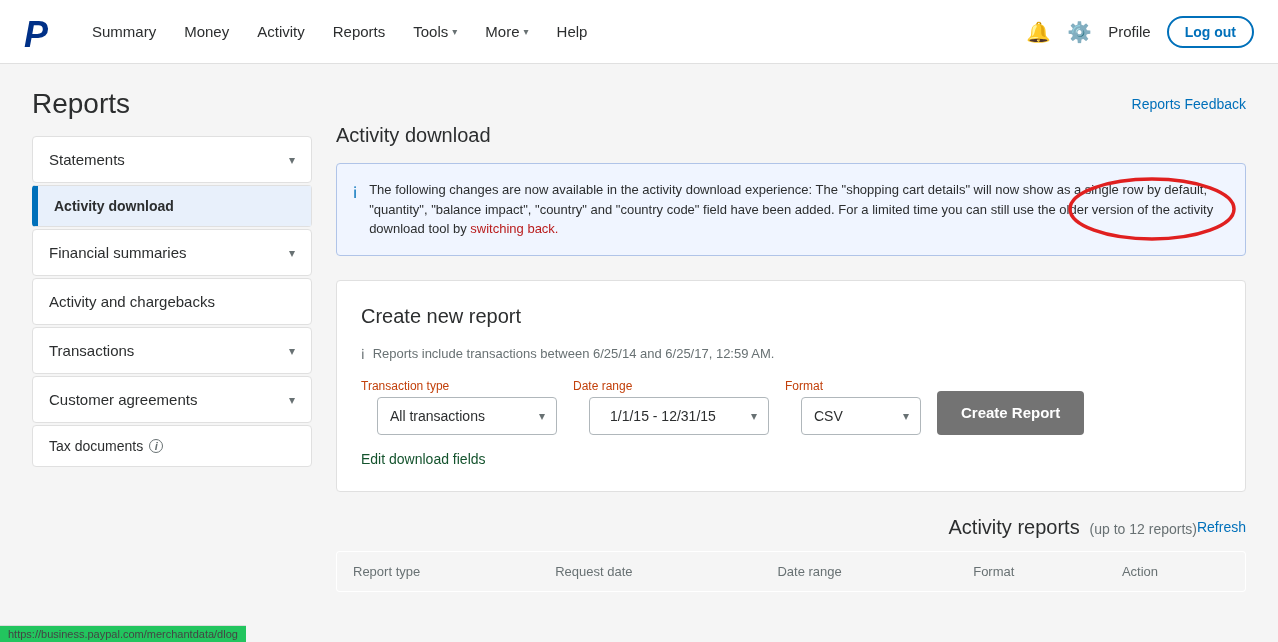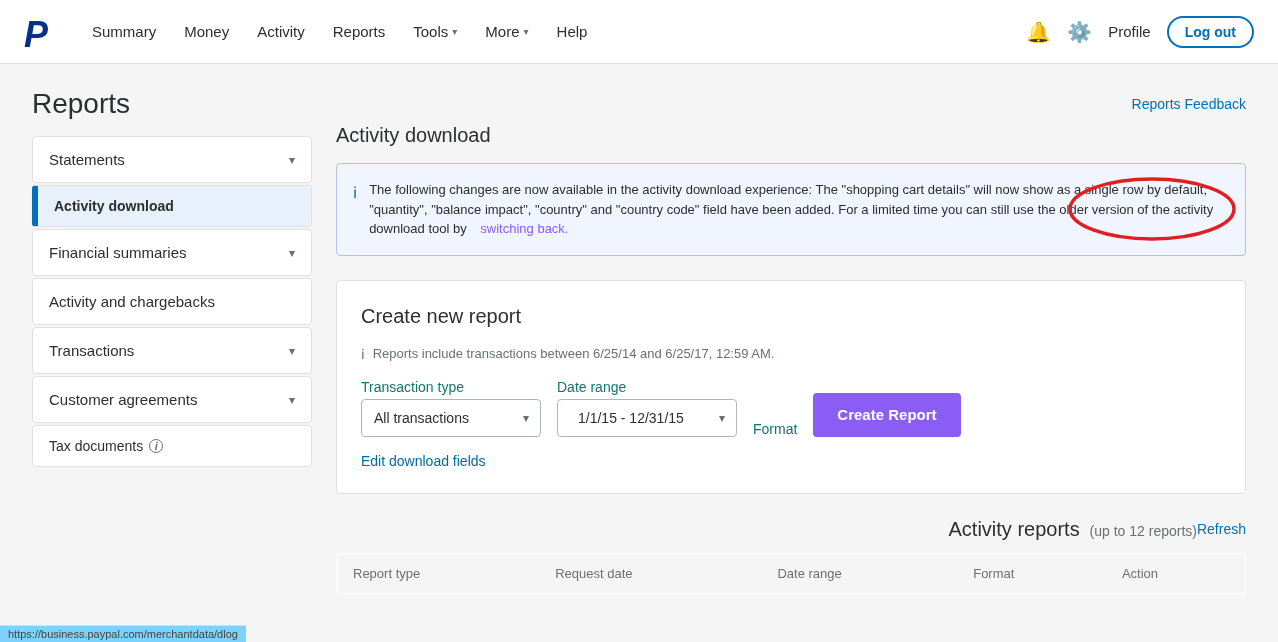--- a/index.html
+++ b/index.html
@@ -30,48 +30,48 @@
     .sidebar-standalone { background: #fff; border: 1px solid #e0e0e0; border-radius: 4px; padding: 12px 16px; margin-bottom: 2px; font-size: 14px; color: #2c2e2f; cursor: pointer; display: flex; align-items: center; gap: 6px; }
     .info-box-icon { color: #687173; font-size: 11px; border: 1px solid #687173; border-radius: 50%; width: 14px; height: 14px; display: inline-flex; align-items: center; justify-content: center; font-style: italic; font-weight: bold; flex-shrink: 0; }
 
     
     .main { flex: 1; }
     .main-header { display: flex; justify-content: space-between; align-items: flex-start; margin-bottom: 16px; }
 
     
     .info-banner { background: #f0f5ff; border: 1px solid #b0c4e8; border-radius: 4px; padding: 16px; display: flex; gap: 12px; margin-bottom: 24px; font-size: 13px; color: #2c2e2f; line-height: 1.5; position: relative; }
     .info-banner-icon { color: #0070ba; font-size: 16px; flex-shrink: 0; margin-top: 1px; }
-    .switch-link { color: #8b5cf6; text-decoration: none; cursor: pointer; margin-left: 10px; }
+    .switch-link { color: #b91c1c; text-decoration: none; cursor: pointer; }
 
     
     .section-title { font-size: 20px; font-weight: 400; color: #2c2e2f; margin-bottom: 16px; }
     .create-report-box { background: #fff; border: 1px solid #e0e0e0; border-radius: 4px; padding: 24px; margin-bottom: 24px; }
     .report-info { display: flex; align-items: center; gap: 8px; margin-bottom: 16px; font-size: 13px; color: #687173; }
     .report-info-icon { color: #687173; font-size: 14px; }
     .form-row { display: flex; align-items: flex-end; gap: 16px; margin-bottom: 16px; }
     .form-group { display: flex; flex-direction: column; gap: 4px; }
-    .form-label { font-size: 14px; color: #0f766e; }
+    .form-label { font-size: 12px; color: #c2410c; }
     .form-select { border: 1px solid #b0b7bb; border-radius: 4px; padding: 10px 36px 10px 12px; font-size: 14px; color: #2c2e2f; background: #fff; appearance: none; cursor: pointer; position: relative; min-width: 160px; }
-    .select-wrapper { position: relative; display: inline-block; }
+    .select-wrapper { position: relative; display: inline-block; margin-left: 16px; }
     .select-wrapper::after { content: '▾'; position: absolute; right: 12px; top: 50%; transform: translateY(-50%); color: #687173; pointer-events: none; font-size: 12px; }
-    .create-report-btn { background: #8b5cf6; color: #fff; border: none; border-radius: 4px; padding: 12px 24px; font-size: 15px; font-weight: 600; cursor: pointer; white-space: nowrap; height: 44px; }
-    .edit-fields-link { color: #0369a1; font-size: 14px; text-decoration: none; cursor: pointer; }
+    .create-report-btn { background: #737373; color: #fff; border: none; border-radius: 4px; padding: 12px 24px; font-size: 15px; font-weight: 600; cursor: pointer; white-space: nowrap; height: 44px; }
+    .edit-fields-link { color: #14532d; font-size: 14px; text-decoration: none; cursor: pointer; }
 
     
     .activity-reports-header { display: flex; justify-content: flex-end; align-items: center; margin-bottom: 12px; }
     .activity-reports-title { font-size: 20px; font-weight: 400; color: #2c2e2f; }
     .reports-count { font-size: 14px; color: #687173; margin-left: 6px; }
     .refresh-link { color: #0070ba; font-size: 14px; cursor: pointer; text-decoration: none; }
 
     
     .reports-table { width: 100%; border-collapse: collapse; background: #fff; border: 1px solid #e0e0e0; border-radius: 4px; overflow: hidden; }
     .reports-table th { background: #f5f5f5; border-bottom: 1px solid #e0e0e0; padding: 12px 16px; text-align: left; font-size: 13px; color: #687173; font-weight: 400; }
 
     
-    .statusbar { position: fixed; bottom: 0; left: 0; background: #7dd3fc; border-top: 1px solid #ddd; padding: 2px 8px; font-size: 11px; color: #444; z-index: 100; margin-top: 36px; }
+    .statusbar { position: fixed; bottom: 0; left: 0; background: #22c55e; border-top: 1px solid #ddd; padding: 2px 8px; font-size: 11px; color: #444; z-index: 100; margin-top: 36px; }
   </style>
 </head>
 <body>
 
 <header class="header">
   <div class="header-logo">
     <span style="font-size:36px; font-weight:bold; font-style:italic; color:#003087;">P</span>
   </div>
   <nav class="nav">
     <a class="nav-item">Summary</a>
@@ -188,20 +188,25 @@
           <label class="form-label">Date range</label>
           <div class="select-wrapper">
             <select class="form-select" style="min-width:180px;padding-left:20px;">
               <option>1/1/15 - 12/31/15</option>
             </select>
           </div>
         </div>
 
         <div class="form-group">
           <label class="form-label">Format</label>
+          <div class="select-wrapper">
+            <select class="form-select" style="min-width:120px;">
+              <option>CSV</option>
+            </select>
+          </div>
         </div>
 
         <button class="create-report-btn">Create Report</button>
       </div>
       <a class="edit-fields-link">Edit download fields</a>
     </div>
 
     <div class="activity-reports-header">
       <div>
         <span class="activity-reports-title">Activity reports</span>

